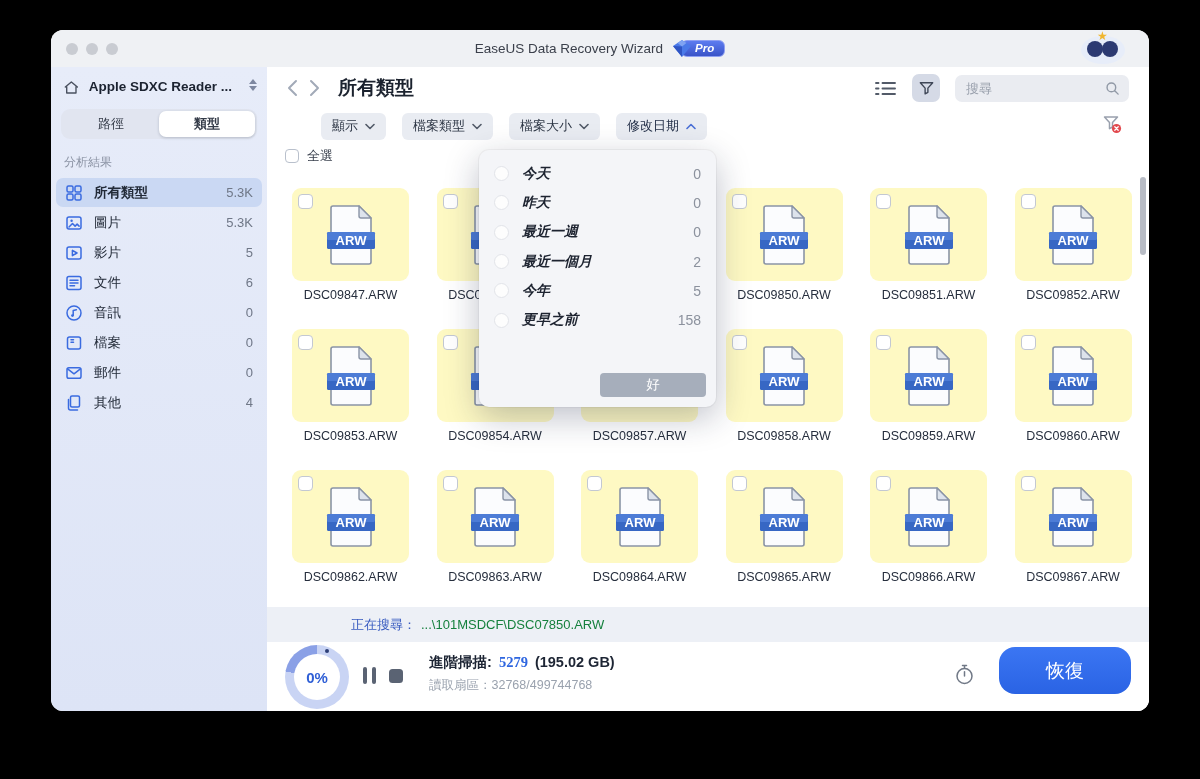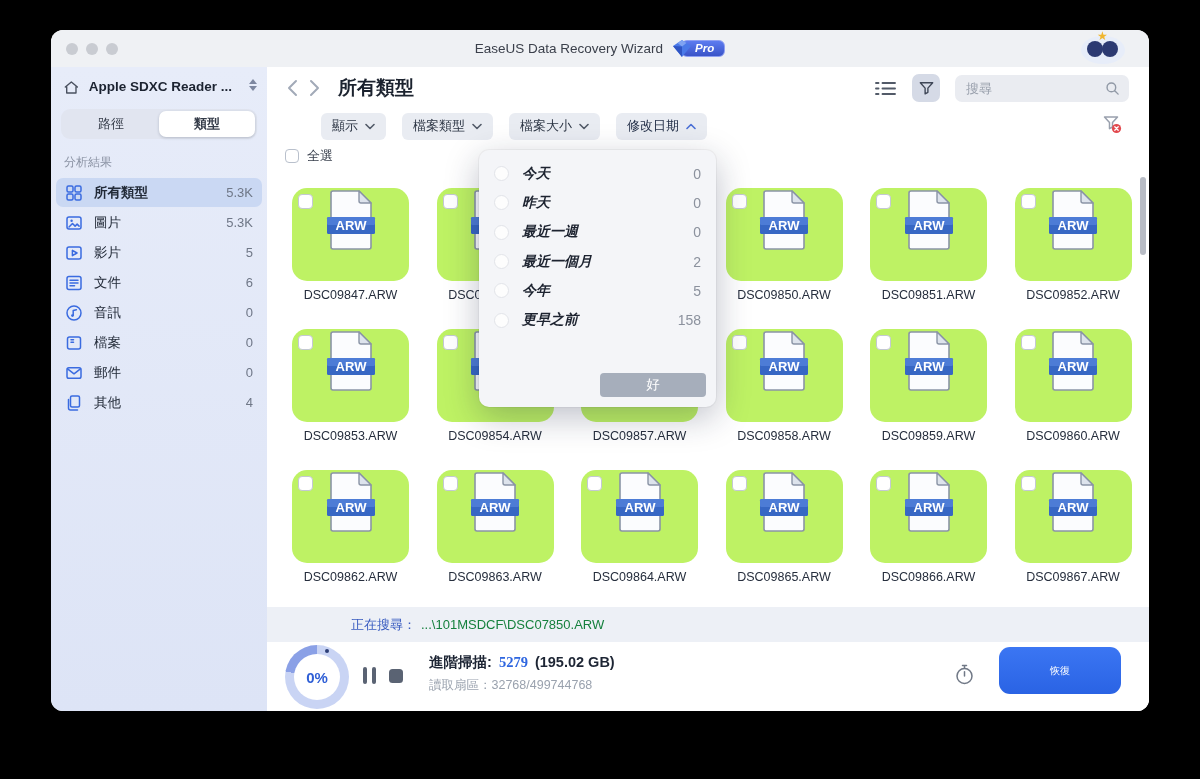--- a/index.html
+++ b/index.html
@@ -56,21 +56,21 @@
   .chip{background:#e9ecf2;border-radius:6px;height:27px;padding:0 11px;display:flex;align-items:center;gap:7px;font-size:13px;color:#2a3342;}
   .chip.open{color:#243049;}
   .clear-filter{margin-left:auto;}
   .selectall-row{height:26px;display:flex;align-items:center;gap:8px;padding-left:18px;flex:none;}
   .cbx{width:14px;height:14px;background:#fff;border:1.5px solid #b9c0cc;border-radius:4px;box-sizing:border-box;}
   .selectall-label{font-size:13px;color:#39404d;}
   .scroll-thumb{position:absolute;right:3px;top:110px;width:6px;height:78px;border-radius:3px;background:#b8bcc5;}
   
   .grid{flex:1;padding:19px 0 0 25px;display:grid;grid-template-columns:repeat(6,117px);column-gap:27.5px;row-gap:27px;align-content:start;overflow:hidden;}
   .cell{width:117px;}
-  .file-card{width:117px;height:93px;background:#bef264;border-radius:15px;position:relative;display:flex;align-items:flex-start;justify-content:center;}
+  .file-card{width:117px;height:93px;background:#fef9c3;border-radius:9px;position:relative;display:flex;align-items:center;justify-content:center;}
   .file-cbx{position:absolute;left:6px;top:6px;width:15px;height:15px;background:#fff;border:1.5px solid #c3c8d2;border-radius:4px;box-sizing:border-box;}
   .file-name{text-align:center;font-size:12.5px;color:#262e3d;margin-top:7px;white-space:nowrap;}
   
   .date-dropdown{position:absolute;left:212px;top:83px;width:237px;height:257px;background:#f4f5f8;border-radius:10px;
     box-shadow:0 10px 34px rgba(20,30,60,.28),0 0 0 1px rgba(0,0,0,.04);z-index:50;padding:9px 15px 44px;box-sizing:border-box;}
   .dd-option{height:29.3px;display:flex;align-items:center;gap:13px;}
   .dd-radio{width:15px;height:15px;border-radius:50%;background:#fdfdfd;border:1px solid #e2e4e9;box-sizing:border-box;flex:none;}
   .dd-label{font-size:14px;font-weight:600;color:#1d2330;font-style:italic;}
   .dd-count{margin-left:auto;font-size:14px;color:#8b919d;}
   .dd-ok{position:absolute;right:10px;bottom:10px;width:106px;height:24px;background:#a6aebb;border-radius:4px;
@@ -87,22 +87,22 @@
   .progress-dot{position:absolute;left:40px;top:4px;width:4px;height:4px;border-radius:50%;background:#2d3f77;}
   .pp-group{position:absolute;left:96px;top:25px;display:flex;align-items:center;gap:13px;}
   .pause-btn{display:flex;gap:5px;}
   .pause-btn span{width:4px;height:17px;background:#5a6373;border-radius:2px;}
   .stop-btn{width:14px;height:14px;background:#5a6373;border-radius:3.5px;}
   .scan-block{position:absolute;left:162px;top:11px;}
   .scan-line1{font-size:14.5px;font-weight:700;color:#1d2534;}
   .scan-count{color:#2e66e0;margin:0 3px;font-family:Liberation Serif, serif;}
   .scan-line2{margin-top:5px;font-size:12.5px;color:#9aa2ae;}
   .stopwatch{position:absolute;left:686px;top:21px;}
-  .recover-btn{position:absolute;left:732px;top:5px;width:122px;height:47px;border-radius:11px;
-    background:linear-gradient(180deg,#3b76f3,#2a63e4);color:#fff;font-size:10px;display:flex;align-items:center;justify-content:center;}
+  .recover-btn{position:absolute;left:732px;top:5px;width:132px;height:47px;border-radius:16px;
+    background:linear-gradient(180deg,#3b76f3,#2a63e4);color:#fff;font-size:19px;display:flex;align-items:center;justify-content:center;}
 </style>
 </head>
 <body>
 
 <div class="window">
 
   <div class="titlebar">
     <div class="traffic">
       <div class="light"></div>
       <div class="light"></div>

